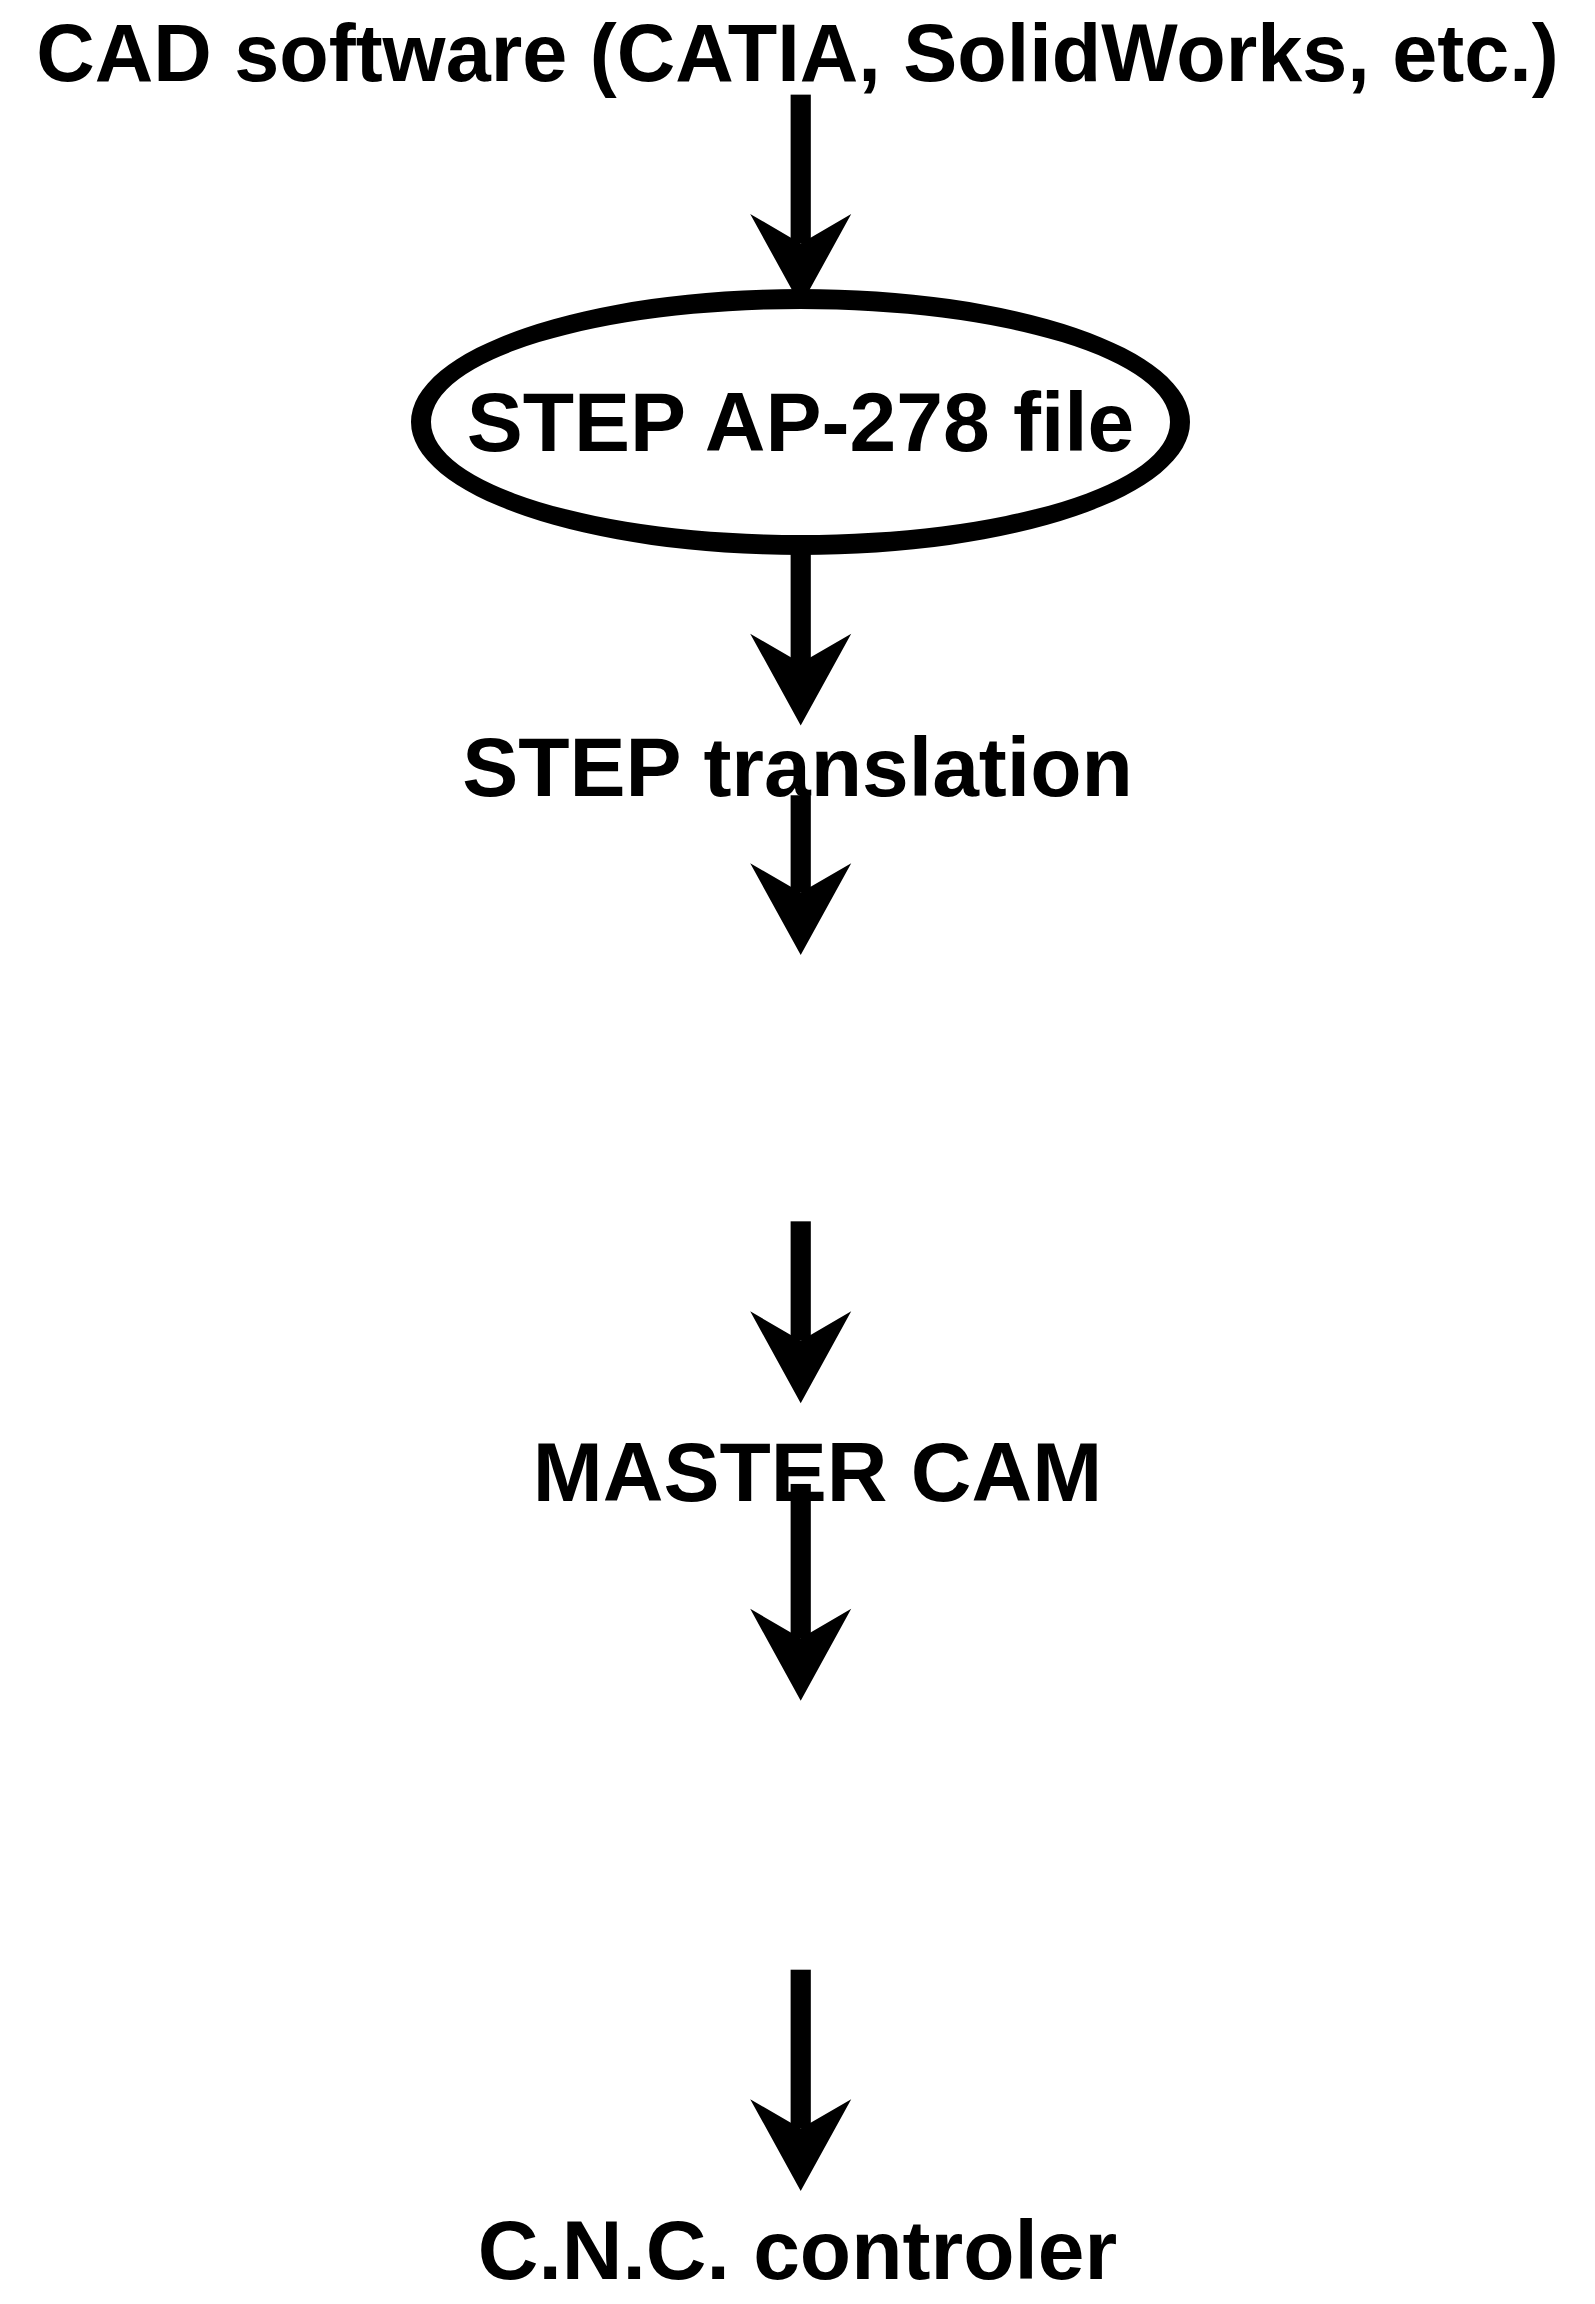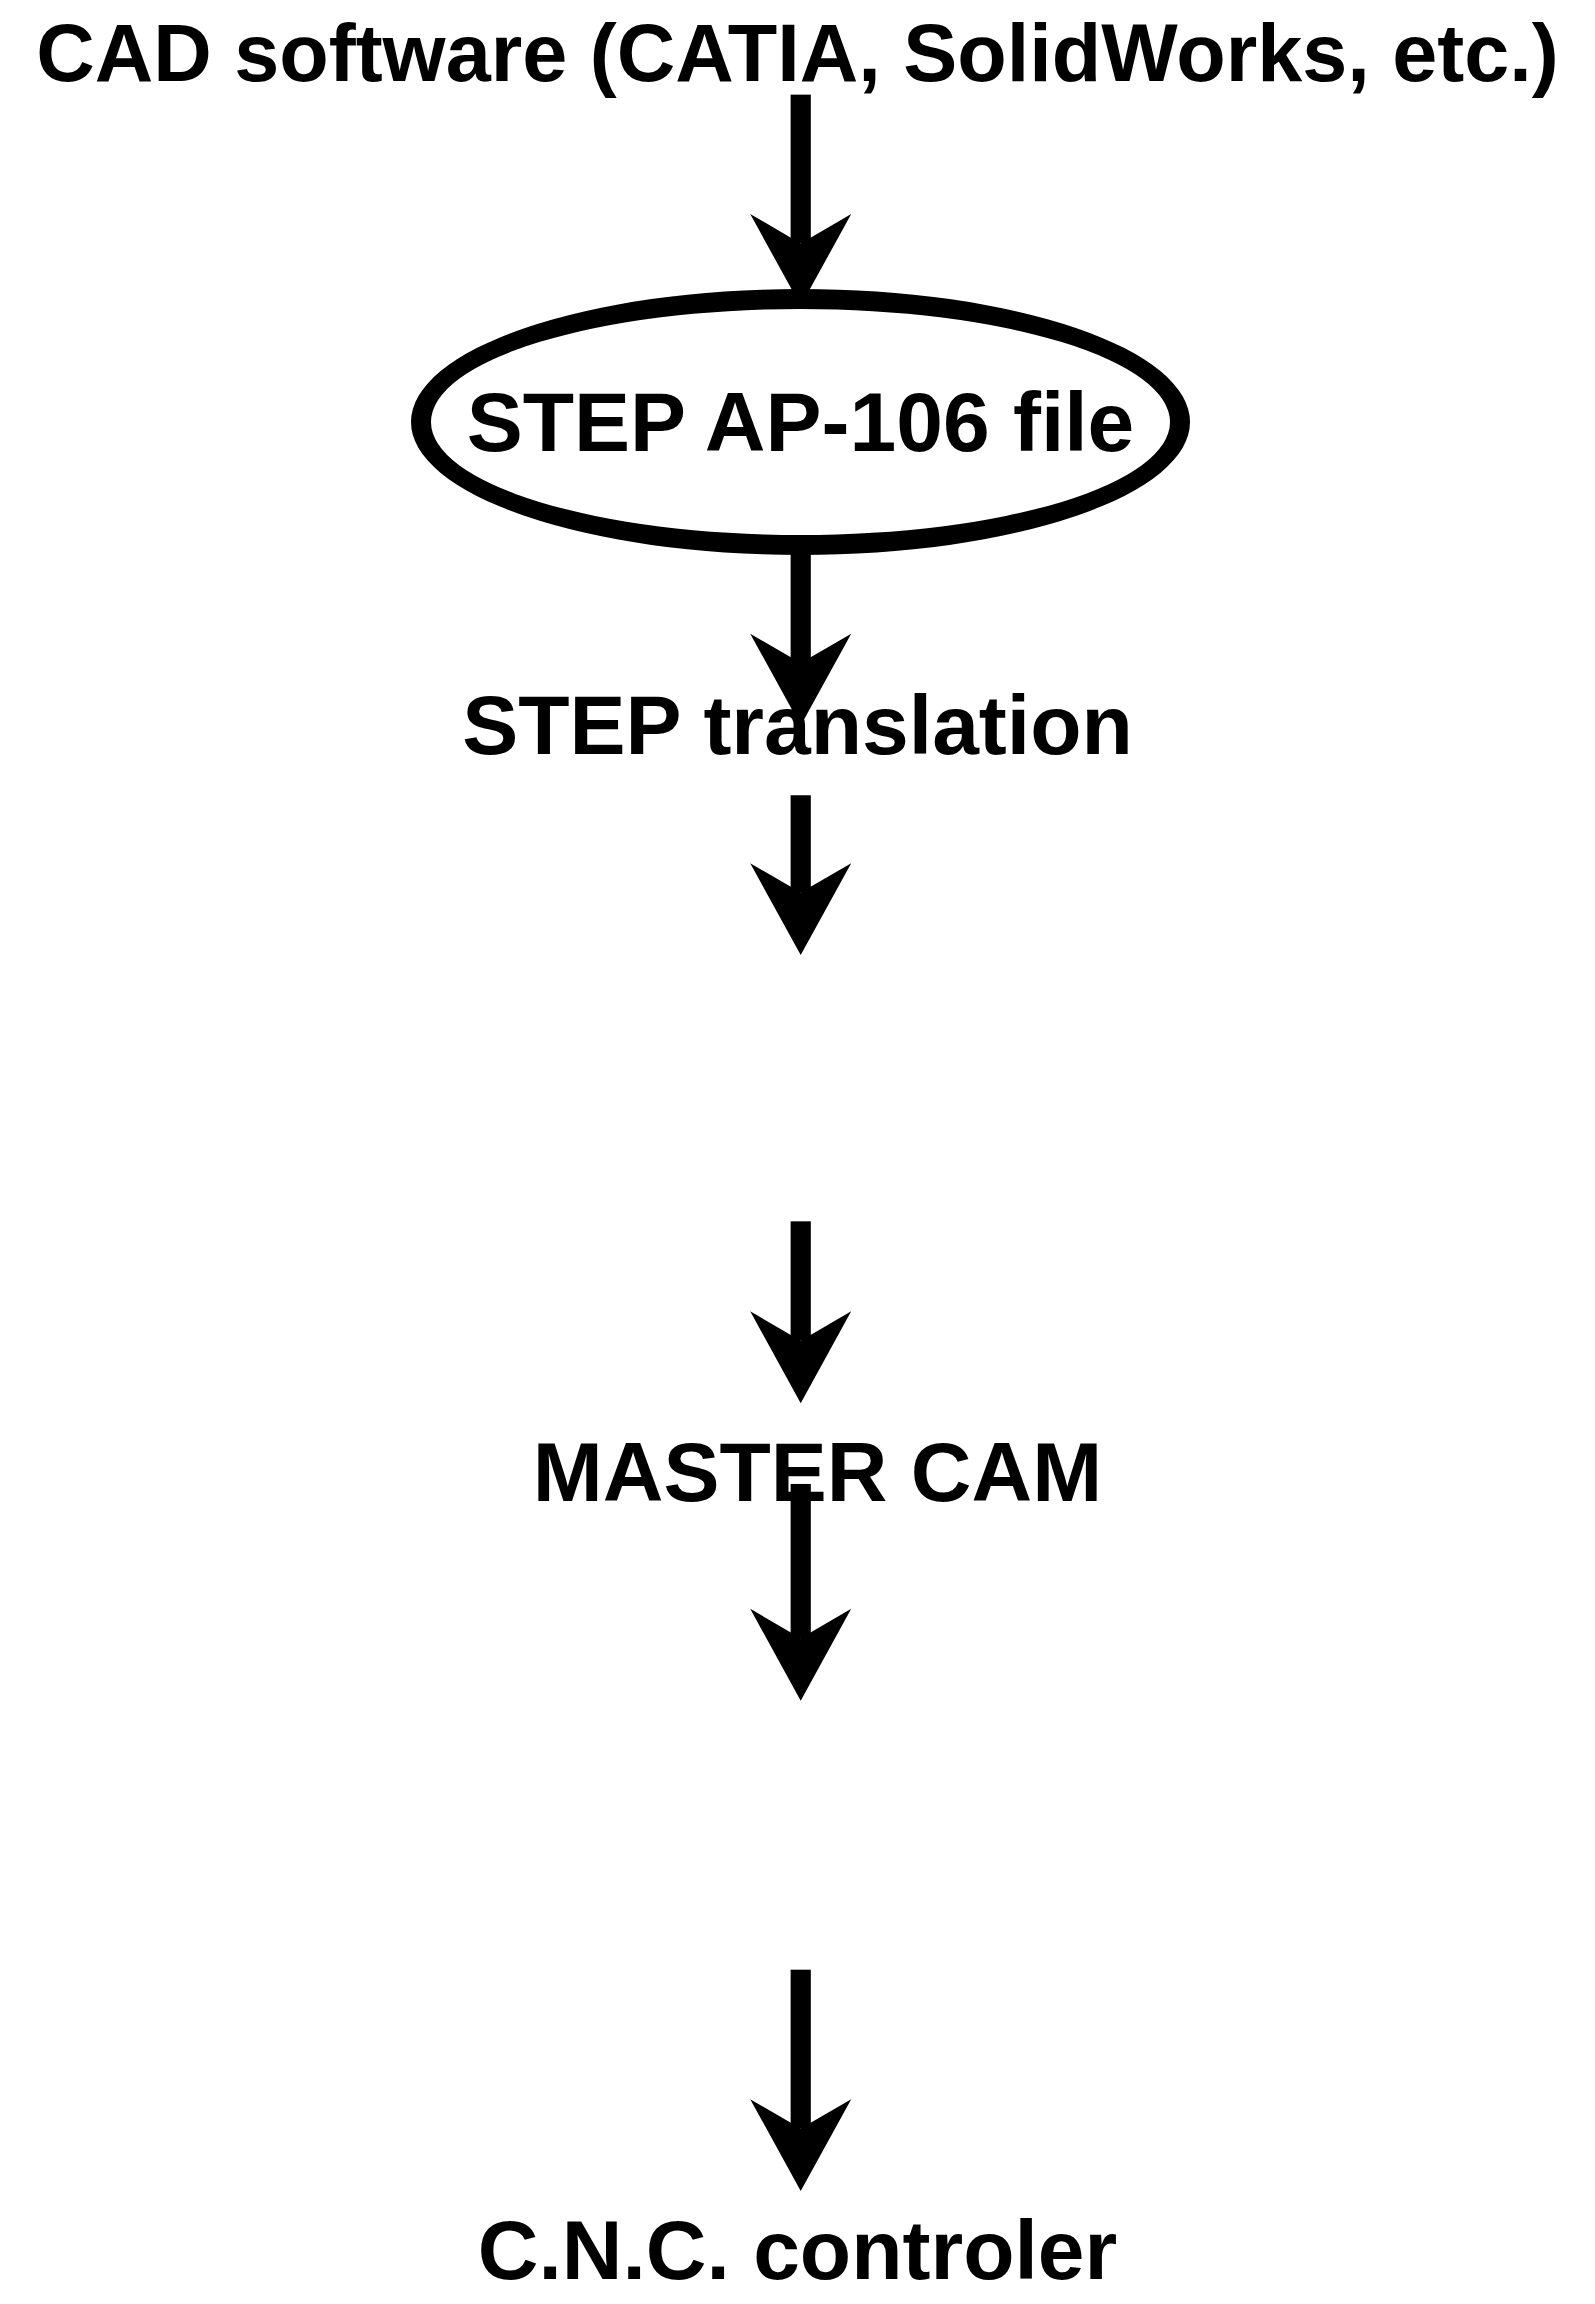--- a/index.html
+++ b/index.html
@@ -21,21 +21,21 @@
     position: absolute;
     left: 0;
     width: 1595px;
     text-align: center;
     font-size: 84px;
     line-height: 1;
     white-space: nowrap;
     letter-spacing: 0;
   }
   .t-title       { top: 13px; font-size: 81px; }
-  .t-translation { top: 683px; }
+  .t-translation { top: 725px; }
   .t-mastercam   { top: 1430px; margin-left: 20px; }
   .t-cnc         { top: 2208px; }
 
   .ellipse {
     position: absolute;
     left: 411px;
     width: 779px;
     height: 266px;
     box-sizing: border-box;
     border: 20px solid #000000;
@@ -62,21 +62,21 @@
   }
 </style>
 </head>
 <body>
 
 <div class="canvas">
 
   <div class="flow-text t-title">CAD software (CATIA, SolidWorks, etc.)</div>
 
   <div class="ellipse e-203">
-    <span>STEP AP-106 file</span>
+    <span>STEP AP-278 file</span>
   </div>
 
   <div class="flow-text t-translation">STEP translation</div>
 
 
   <div class="flow-text t-mastercam">MASTER CAM</div>
 
 
   <div class="flow-text t-cnc">C.N.C. controler</div>
 

